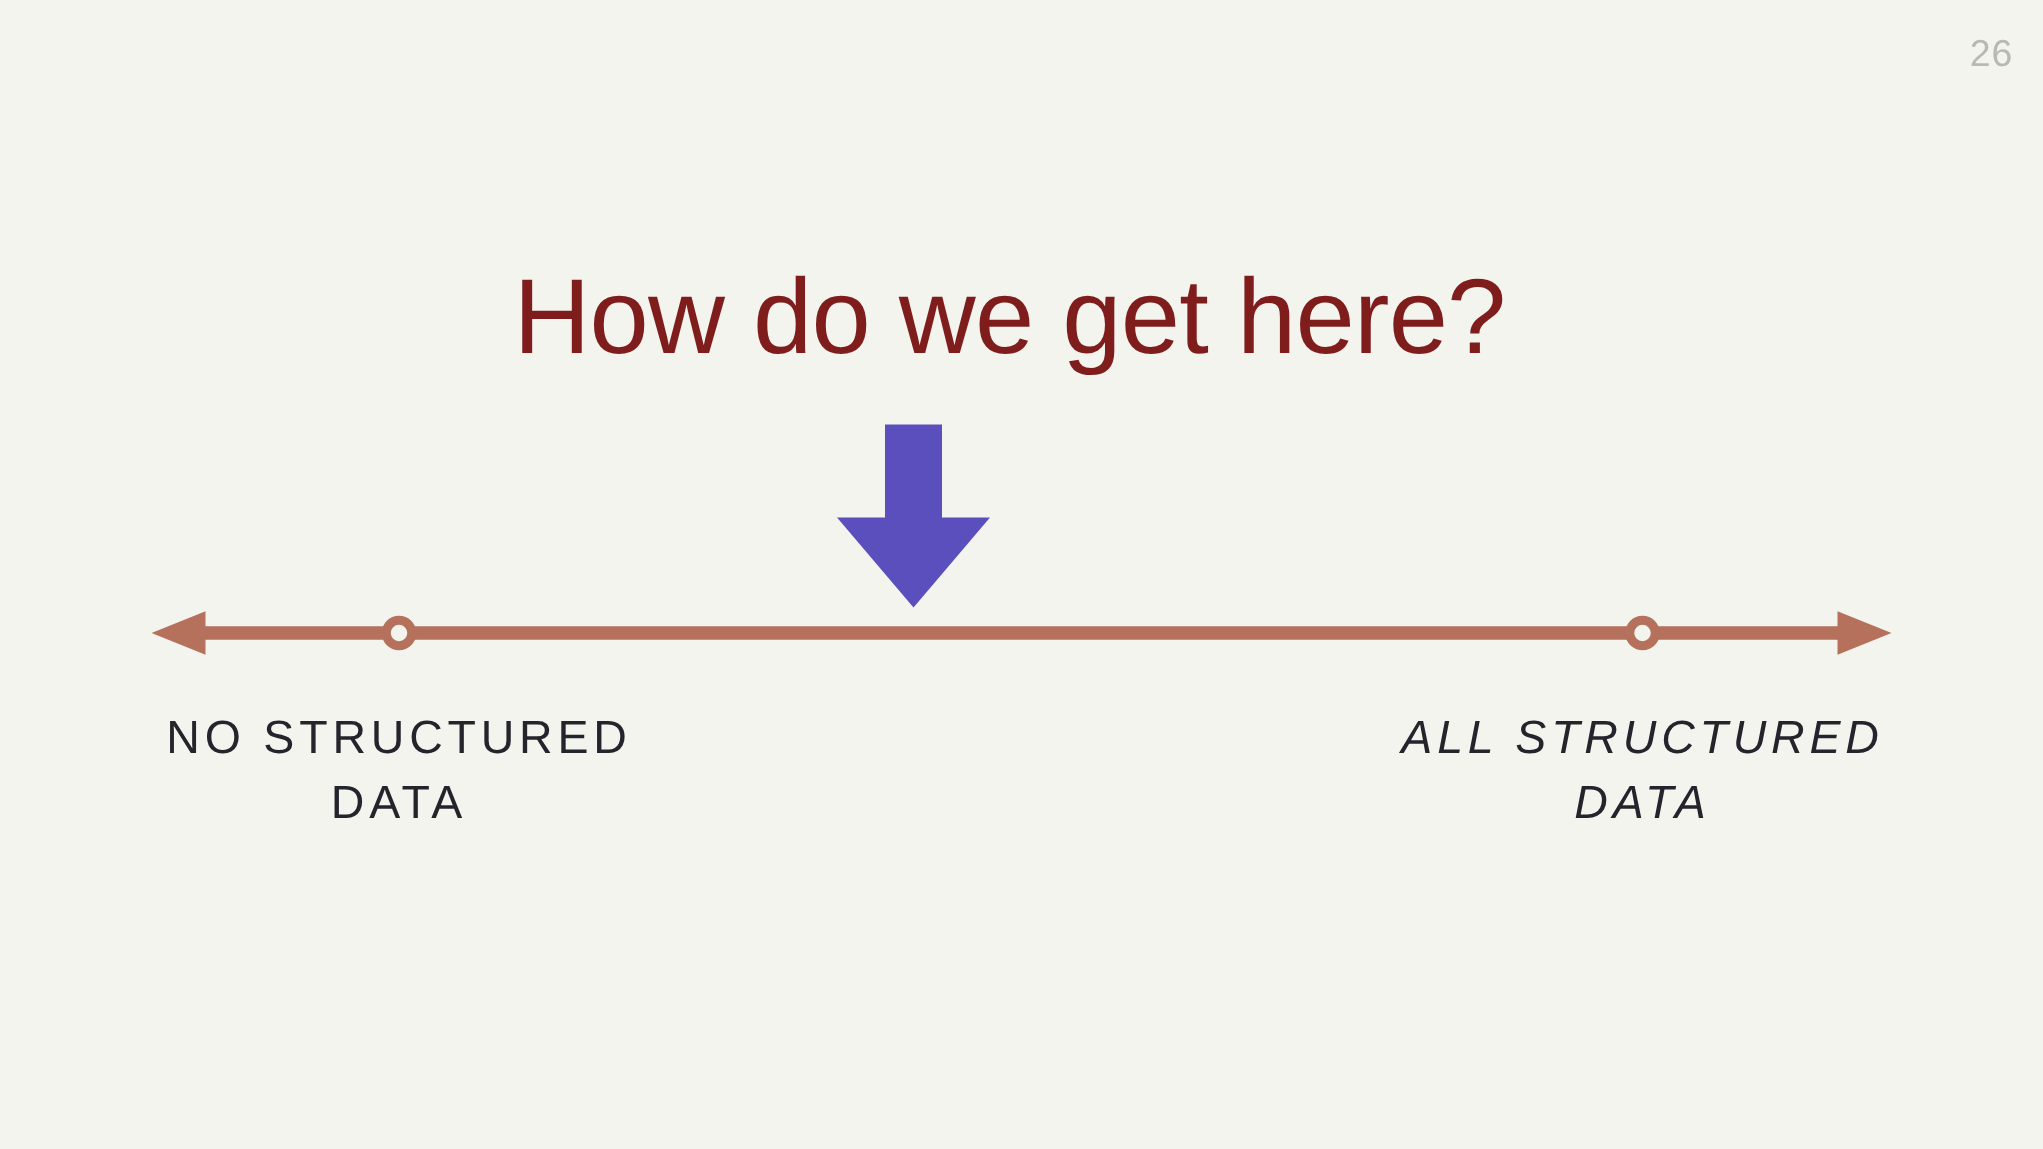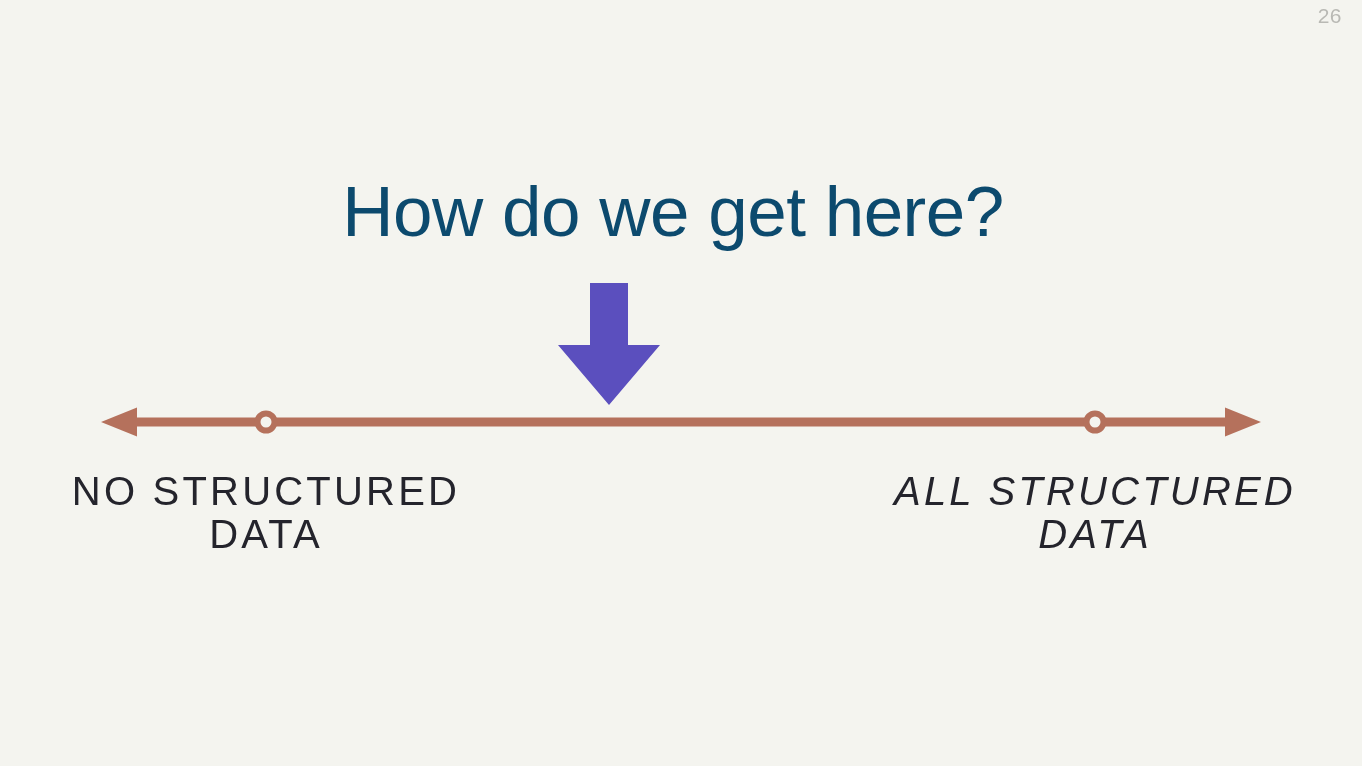--- a/index.html
+++ b/index.html
@@ -17,61 +17,61 @@
   #slide {
     position: relative;
     width: 1362px;
     height: 766px;
     background: #f4f4ef;
   }
 
   
   #page-number {
     position: absolute;
-    top: 5px;
+    top: 24px;
     right: 20px;
-    font-size: 21px;
+    font-size: 25px;
     font-weight: 400;
     color: #b9b9b4;
     letter-spacing: 0.5px;
     line-height: 1;
     text-align: right;
   }
 
   
   #slide-title {
     position: absolute;
     left: 0;
     right: 16px;
     top: 176px;
     text-align: center;
     font-size: 71px;
     font-weight: 300;
-    color: #0c4a6e;
+    color: #7f1d1d;
     letter-spacing: -0.5px;
     line-height: 1;
     white-space: nowrap;
   }
 
   
   #spectrum-graphic {
     position: absolute;
     left: 0;
     top: 0;
     width: 1362px;
     height: 766px;
   }
 
   
   .axis-label {
     position: absolute;
     top: 470px;
     width: 420px;
     text-align: center;
-    font-size: 40px;
+    font-size: 31px;
     font-weight: 400;
     color: #24242c;
     letter-spacing: 3.2px;
     line-height: 43px;
     white-space: pre-line;
   }
   #label-left  { left: 56px; }
   #label-right { left: 885px; font-style: italic; }
 </style>
 </head>

